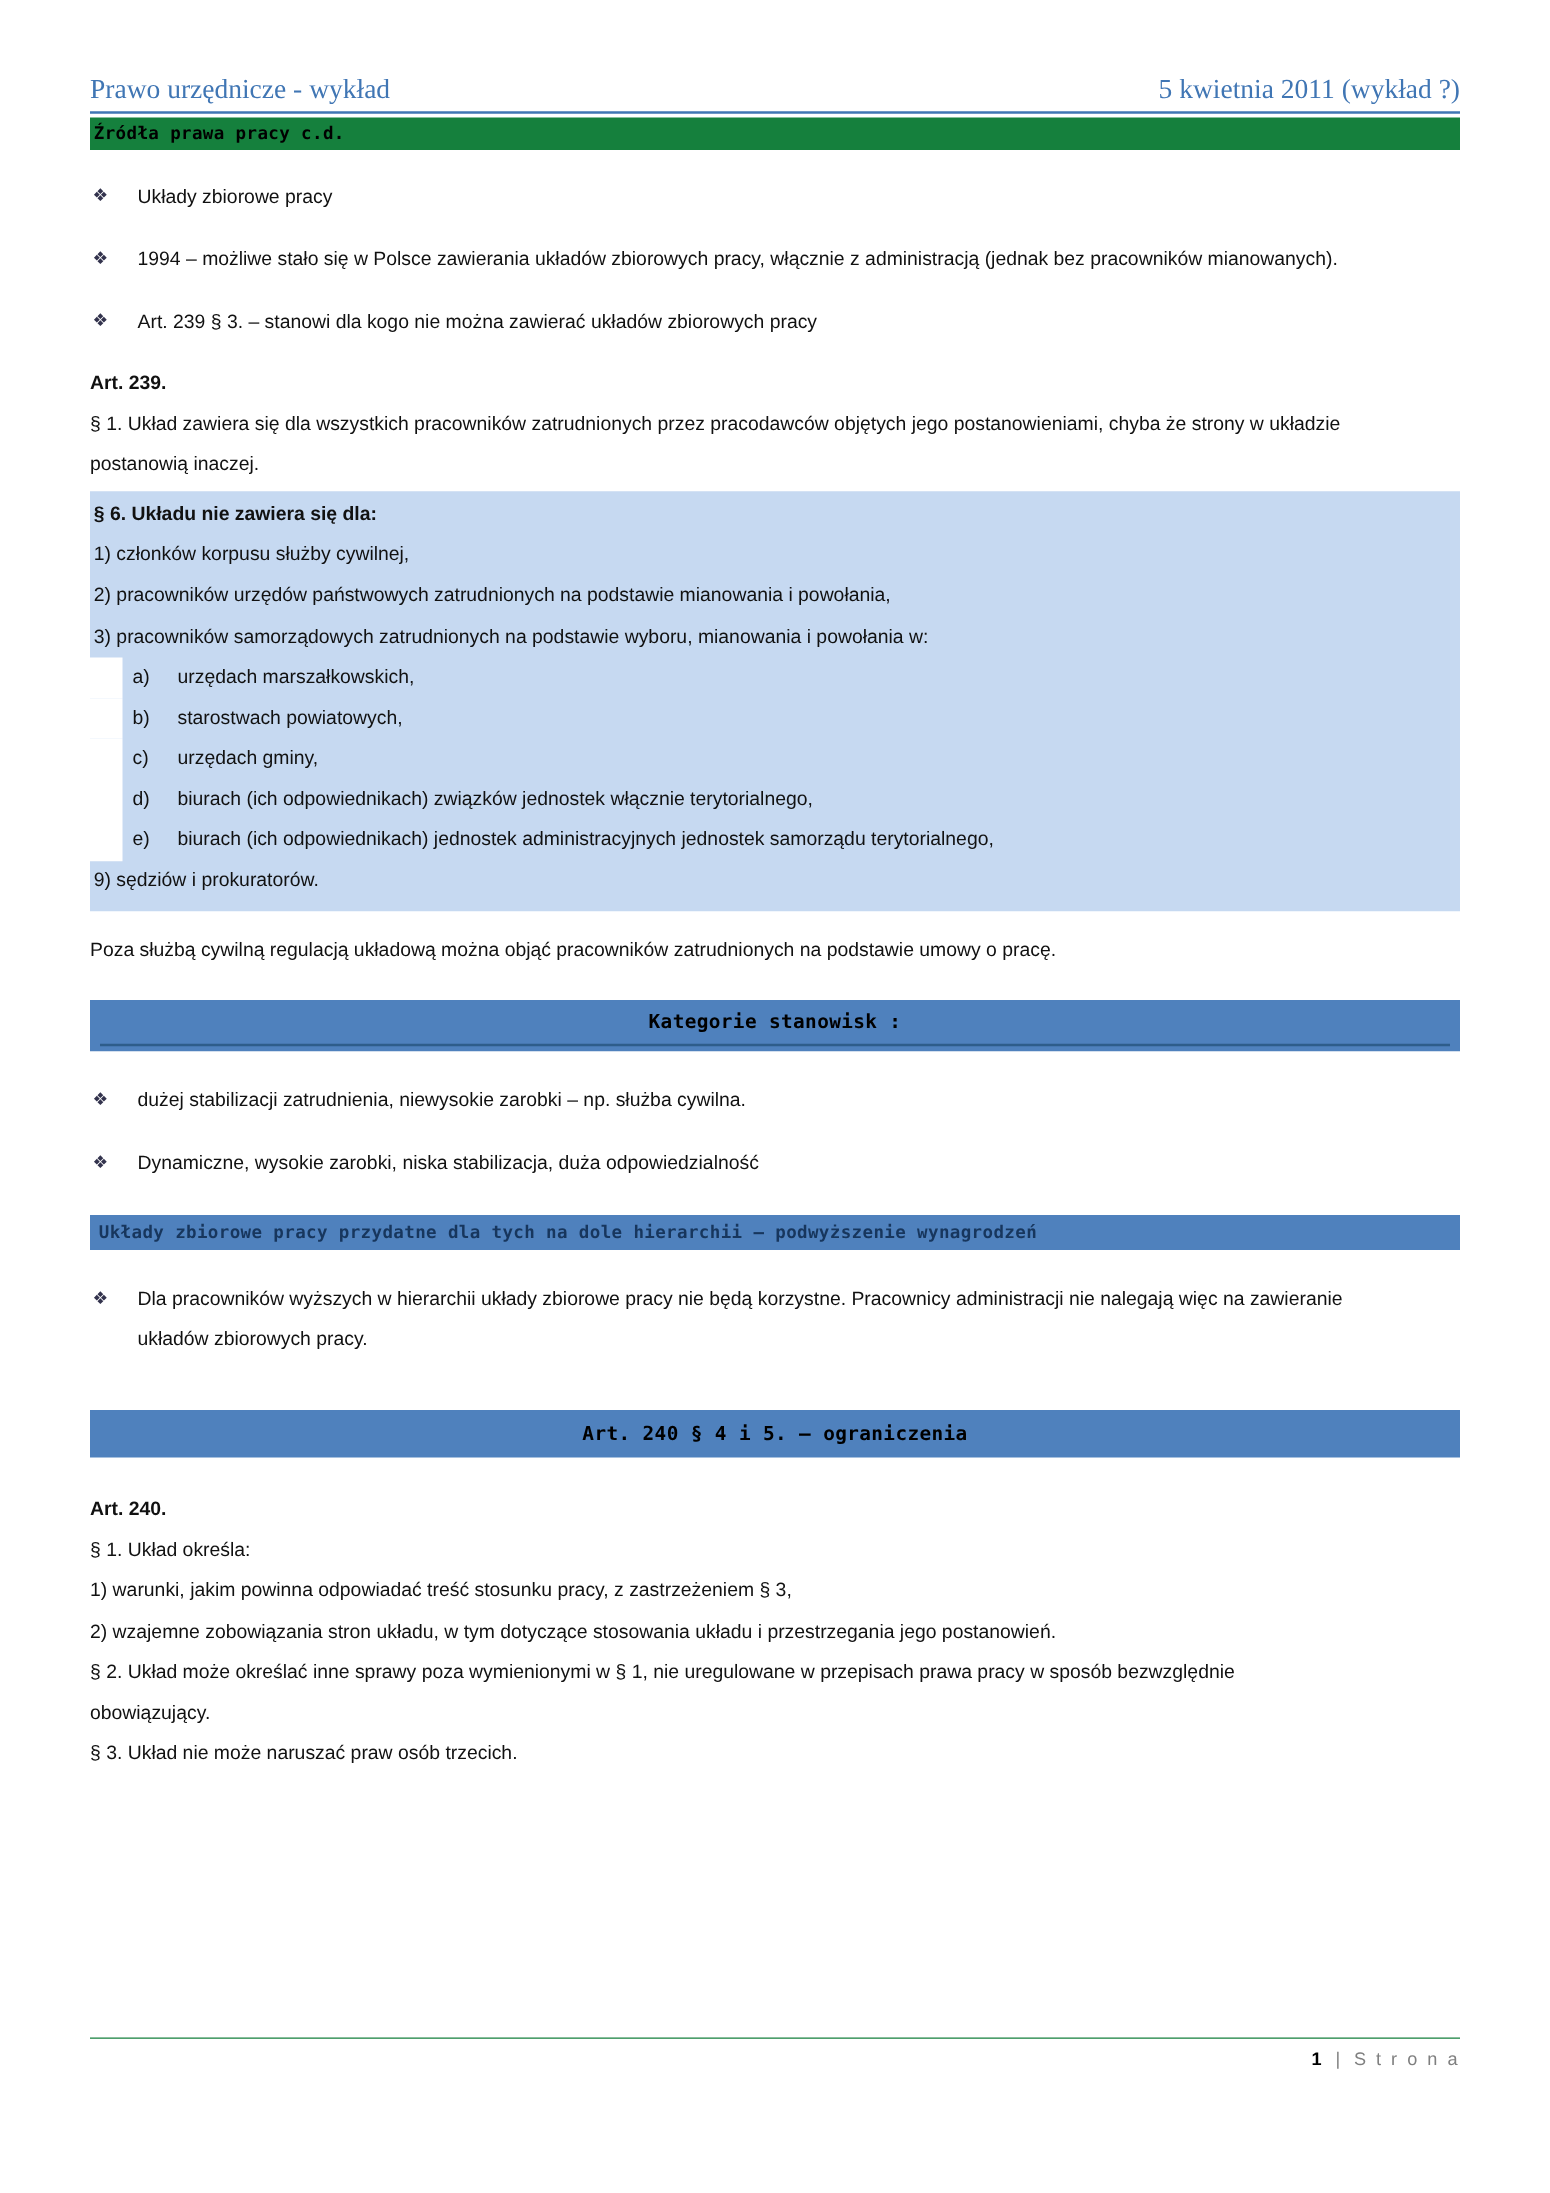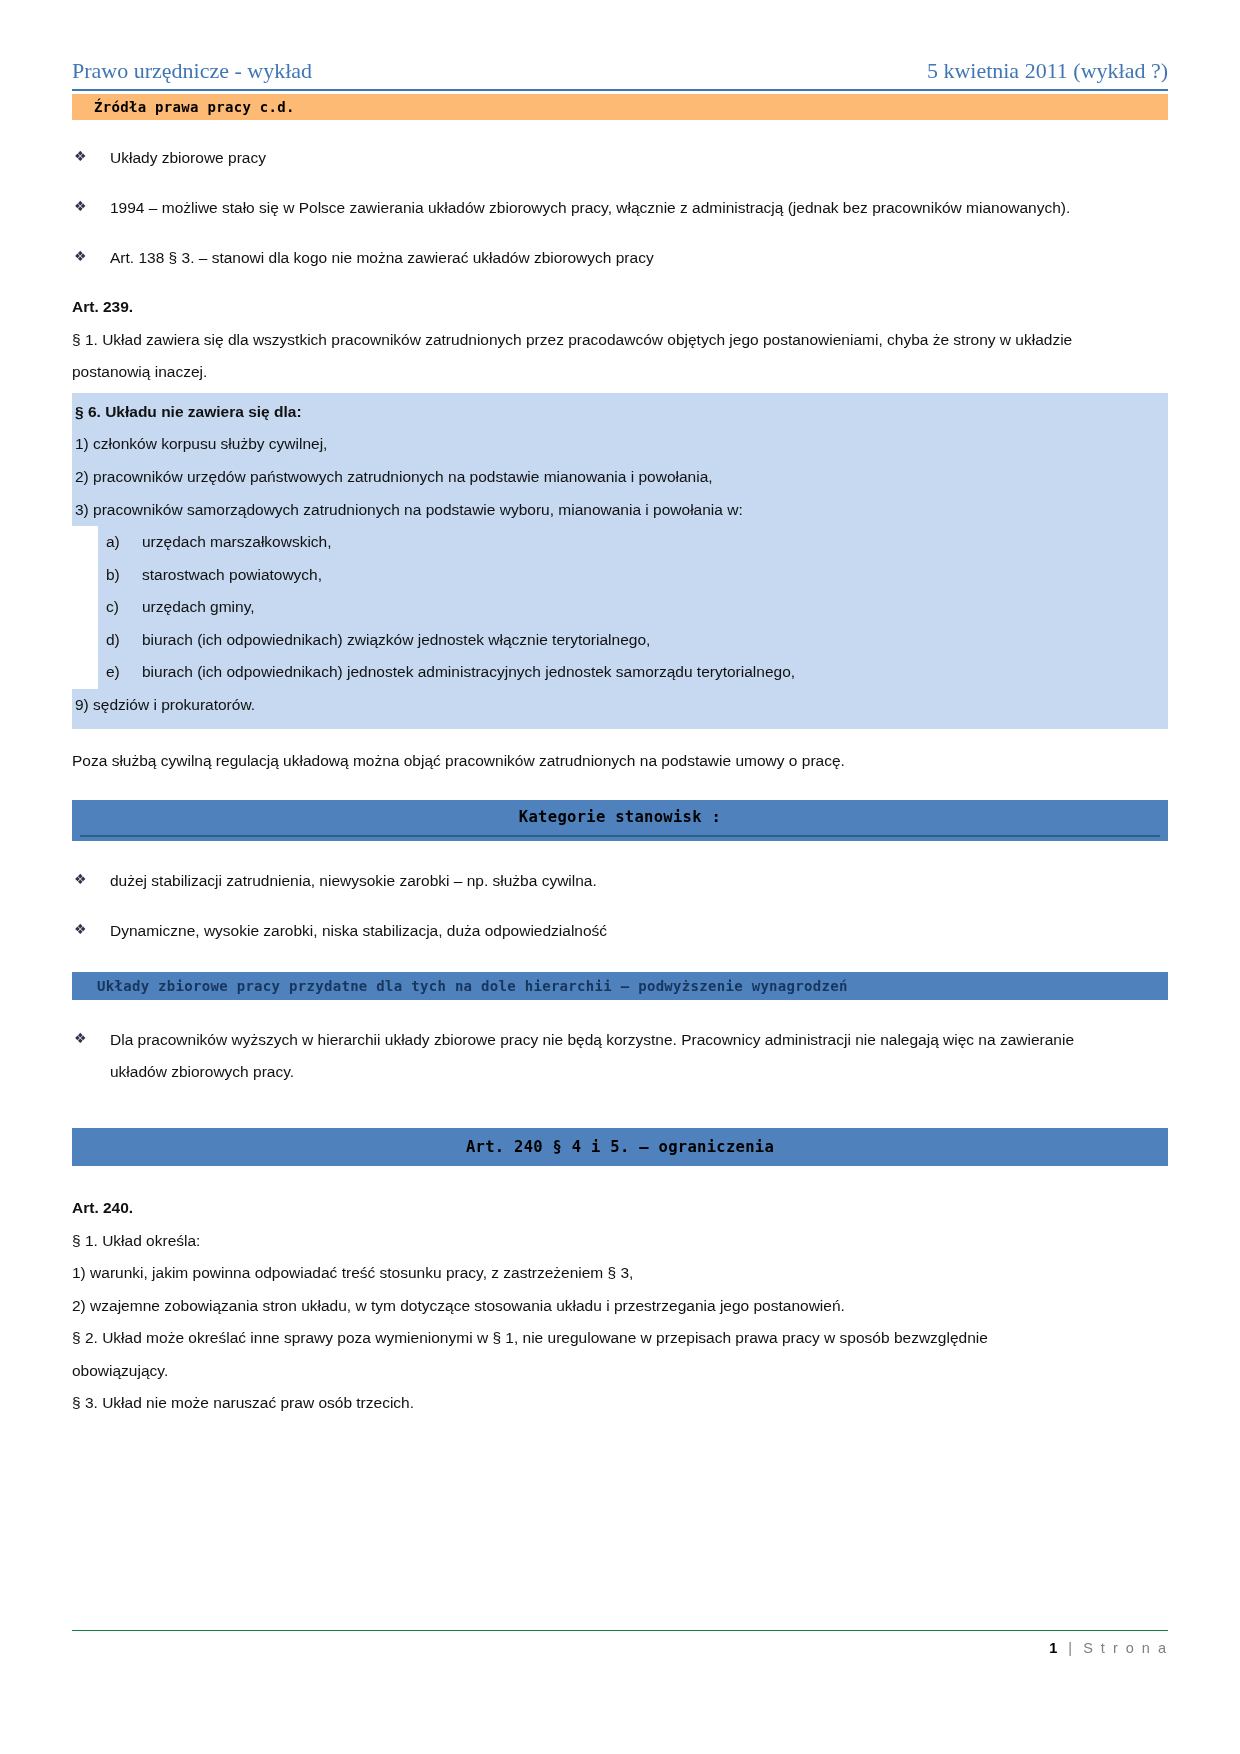--- a/index.html
+++ b/index.html
@@ -30,42 +30,42 @@
 
   
   .bar {
     color: #000000;
     font-family: "DejaVu Sans Mono", monospace;
     font-weight: bold;
     letter-spacing: 0.3px;
   }
   .bar--sm {
     margin-top: 3px;
-    background: #fdba74;
+    background: #15803d;
     font-size: 14px;
-    padding: 5px 22px;
+    padding: 5px 3px;
   }
   .bar--xl {
     background: #4F81BD;
     font-size: 15.5px;
     padding: 8px 8px 4px 8px;
     text-align: center;
   }
   .bar--xl .bar-text {
     display: block;
     border-bottom: 2px solid #2E5D8A;
     padding-bottom: 9px;
   }
   .bar--xl.no-rule { padding: 10px 8px; }
   .bar--xl.no-rule .bar-text { border-bottom: none; padding-bottom: 0; }
   .bar--md {
     background: #4F81BD;
     color: #17365D;
     font-size: 14px;
-    padding: 6px 25px;
+    padding: 6px 7px;
   }
 
   
   .bullets { margin-top: 22px; }
   .bullets--tight { margin-top: 24px; }
   .bullet-row {
     display: flex;
     margin: 0 0 18px 0;
     line-height: 2.05;
   }
@@ -137,21 +137,21 @@
     <div class="bullet-row">
       <span class="bullet-marker">❖</span>
       <span class="bullet-text">Układy zbiorowe pracy</span>
     </div>
     <div class="bullet-row">
       <span class="bullet-marker">❖</span>
       <span class="bullet-text">1994 – możliwe stało się w Polsce zawierania układów zbiorowych pracy, włącznie z administracją (jednak bez pracowników mianowanych).</span>
     </div>
     <div class="bullet-row">
       <span class="bullet-marker">❖</span>
-      <span class="bullet-text">Art. 138 § 3. – stanowi dla kogo nie można zawierać układów zbiorowych pracy</span>
+      <span class="bullet-text">Art. 239 § 3. – stanowi dla kogo nie można zawierać układów zbiorowych pracy</span>
     </div>
   </div>
 
   <div class="article">
     <p class="art-heading">Art. 239.</p>
     <p class="para">§ 1. Układ zawiera się dla wszystkich pracowników zatrudnionych przez pracodawców objętych jego postanowieniami, chyba że strony w układzie postanowią inaczej.</p>
   </div>
 
   <div class="hl">
     <div class="hl-row hl-title">§ 6. Układu nie zawiera się dla:</div>

